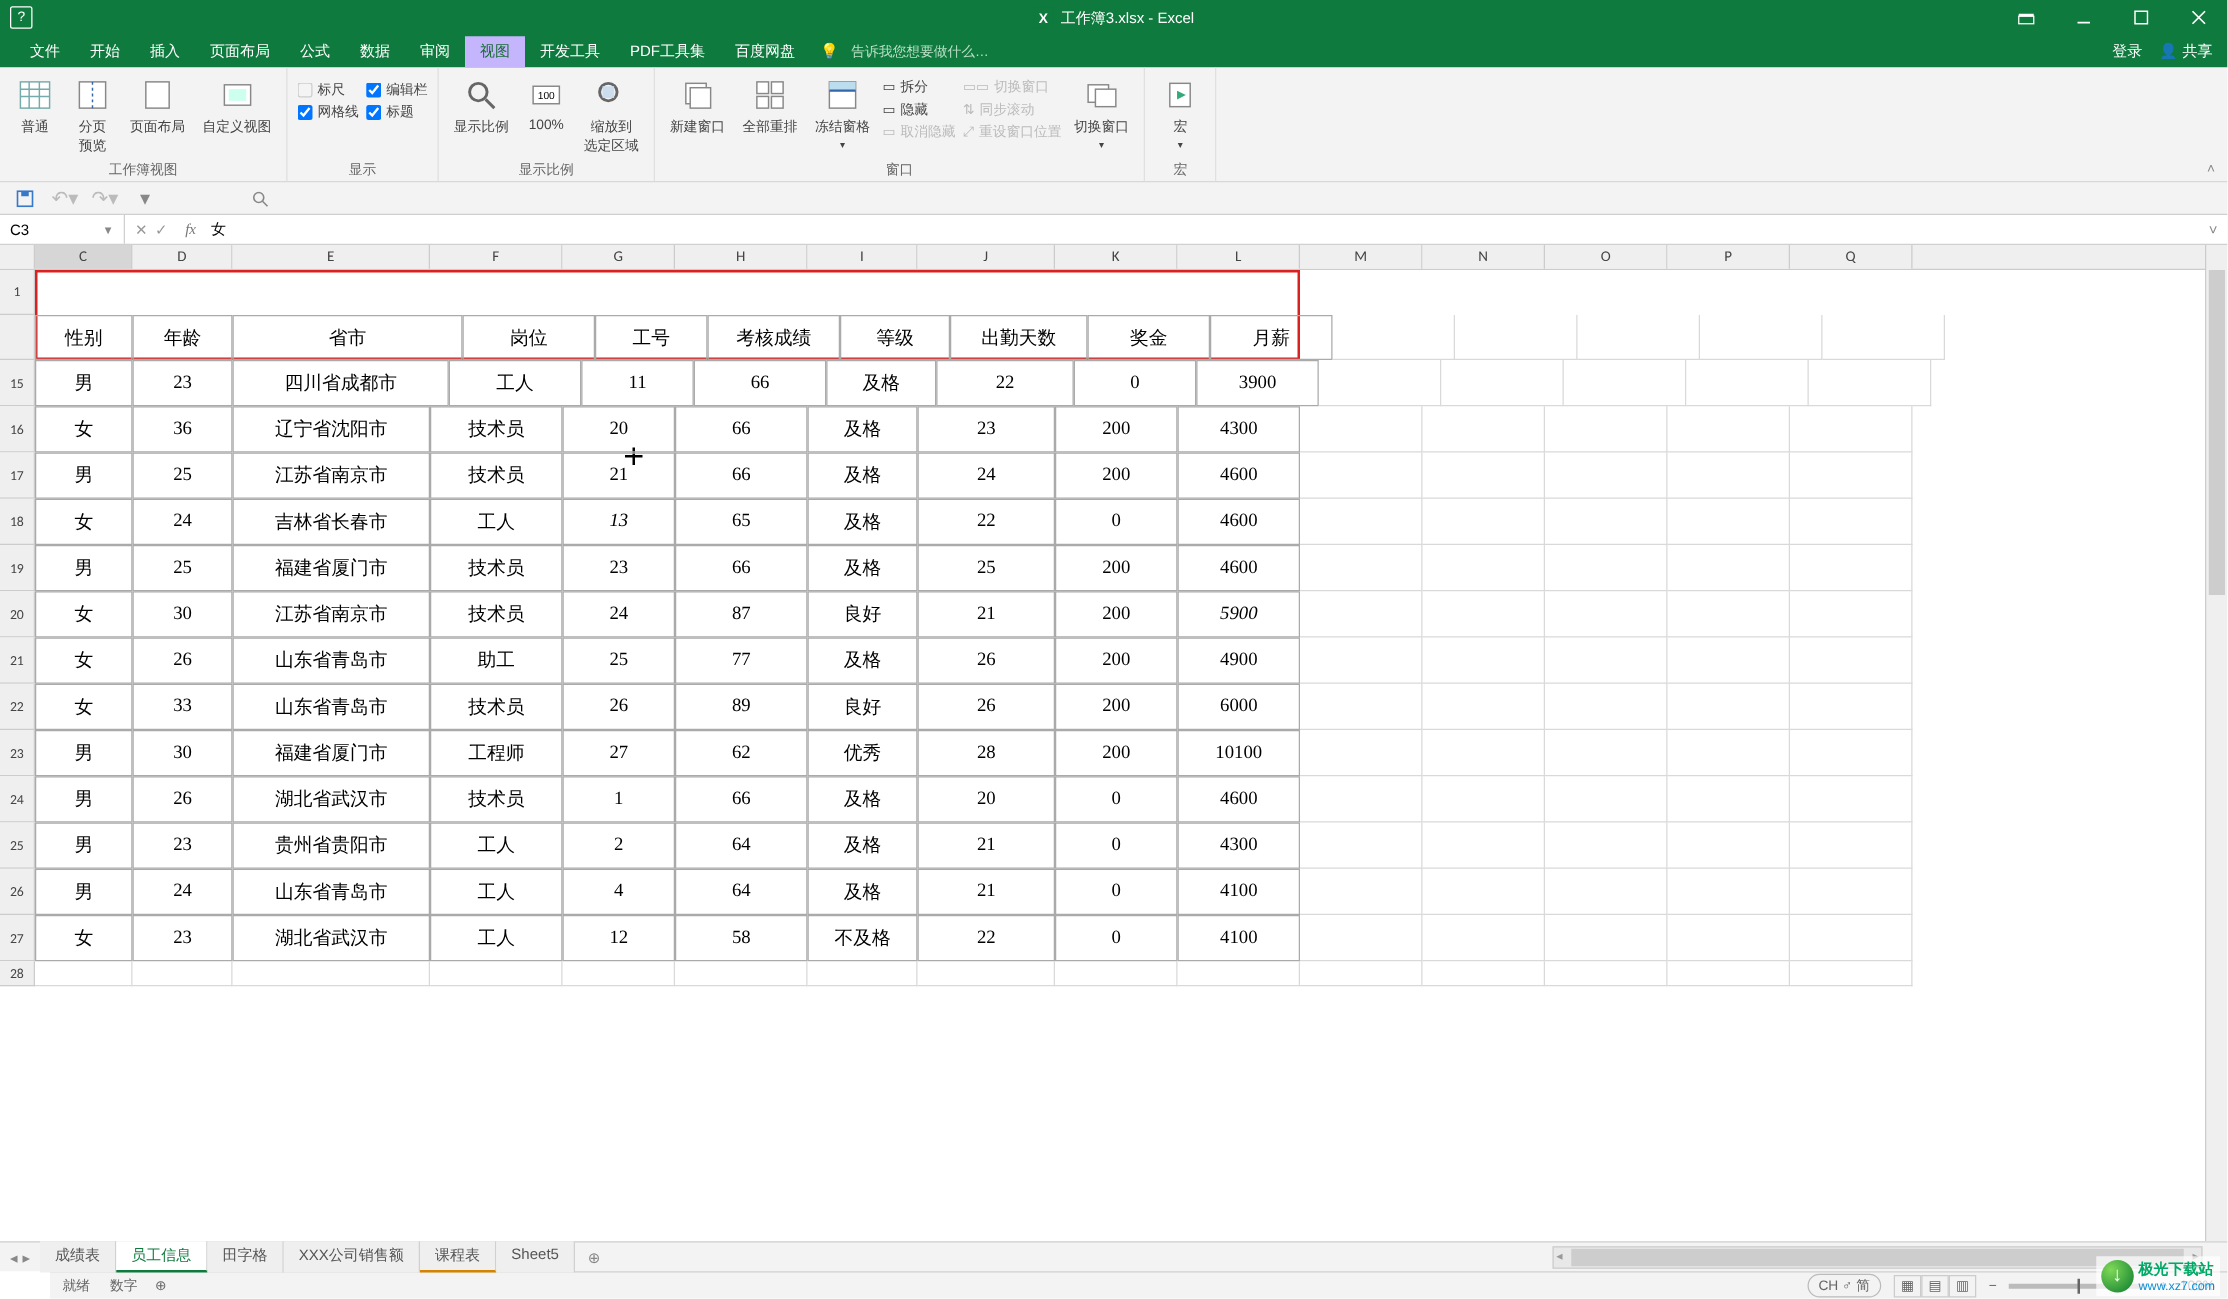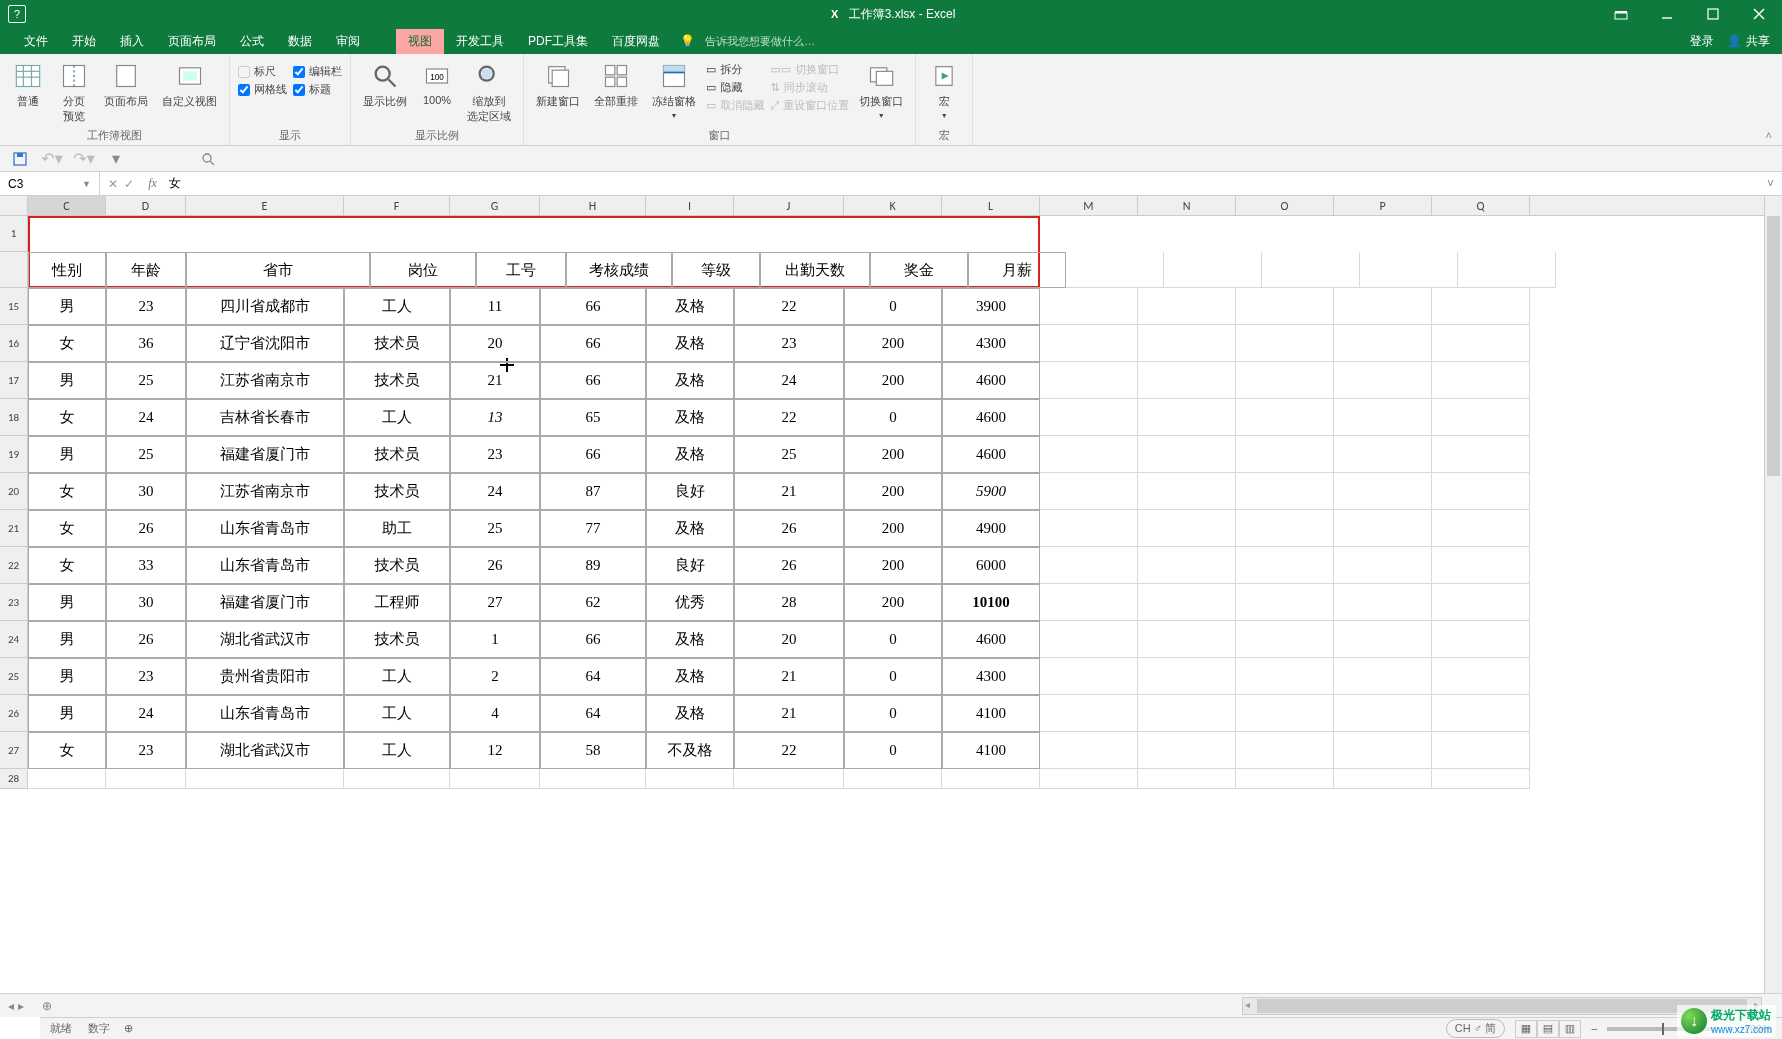--- a/index.html
+++ b/index.html
@@ -4,21 +4,21 @@
 <style>
 *{margin:0;padding:0;box-sizing:border-box;font-family:"Microsoft YaHei","Segoe UI",sans-serif;}
 body{background:#fff;width:1782px;height:1039px;overflow:hidden;position:relative;}
 .titlebar{height:28px;background:#0f7a3e;display:flex;align-items:center;color:#fff;font-size:12px;position:relative;}
 .titlebar-center{position:absolute;left:50%;transform:translateX(-50%);display:flex;align-items:center;gap:6px;}
 .title-ctrl{position:absolute;right:0;display:flex;align-items:center;}
 .title-ctrl span{width:46px;height:28px;display:flex;align-items:center;justify-content:center;cursor:pointer;}
 .help-i{position:absolute;left:8px;width:18px;height:18px;border:1px solid #fff;border-radius:2px;display:flex;align-items:center;justify-content:center;font-size:11px;}
 .menubar{height:26px;background:#0f7a3e;display:flex;align-items:center;color:#fff;font-size:12px;padding-left:12px;}
 .menubar .tab{padding:4px 12px;cursor:pointer;}
-.menubar .tab.active{background:#fca5a5;color:#1a6b38;margin-left:24px;}
+.menubar .tab.active{background:#c4b5fd;color:#1a6b38;}
 .menubar .tell{color:#b9dfc6;margin-left:10px;font-size:11px;}
 .menubar .right{margin-left:auto;margin-right:12px;display:flex;gap:14px;}
 .ribbon{height:92px;background:#f3f3f3;border-bottom:1px solid #d0d0d0;display:flex;font-size:11px;color:#444;}
 .rgroup{border-right:1px solid #e0e0e0;padding:4px 8px 2px;display:flex;flex-direction:column;align-items:center;justify-content:space-between;}
 .rgroup-body{display:flex;align-items:flex-start;gap:6px;flex:1;}
 .rgroup-label{font-size:11px;color:#666;text-align:center;padding-top:2px;}
 .rbtn{display:flex;flex-direction:column;align-items:center;gap:2px;padding:2px 4px;cursor:pointer;min-width:40px;}
 .ricon{width:32px;height:32px;display:flex;align-items:center;justify-content:center;}
 .ricon svg{width:28px;height:28px;}
 .chkstk{display:flex;flex-direction:column;gap:3px;padding-top:6px;}
@@ -396,21 +396,21 @@
           <div class="cell header-cell" style="width: 98px; height: 36px;">月薪</div>
           <div class="cell" style="width: 98px; height: 36px;"></div>
           <div class="cell" style="width: 98px; height: 36px;"></div>
           <div class="cell" style="width: 98px; height: 36px;"></div>
           <div class="cell" style="width: 98px; height: 36px;"></div>
           <div class="cell" style="width: 98px; height: 36px;"></div>
         </div>
         <div class="datarow" style="top: 72px;">
           <div class="cell data-cell" style="width: 78px; height: 37px;">男</div>
           <div class="cell data-cell" style="width: 80px; height: 37px;">23</div>
-          <div class="cell data-cell" style="width: 158px; height: 37px;">四川省成都市</div>
+          <div class="cell data-cell" style="width: 173px; height: 37px;">四川省成都市</div>
           <div class="cell data-cell" style="width: 106px; height: 37px;">工人</div>
           <div class="cell data-cell" style="width: 90px; height: 37px;">11</div>
           <div class="cell data-cell" style="width: 106px; height: 37px;">66</div>
           <div class="cell data-cell" style="width: 88px; height: 37px;">及格</div>
           <div class="cell data-cell" style="width: 110px; height: 37px;">22</div>
           <div class="cell data-cell" style="width: 98px; height: 37px;">0</div>
           <div class="cell data-cell" style="width: 98px; height: 37px;">3900</div>
           <div class="cell" style="width: 98px; height: 37px;"></div>
           <div class="cell" style="width: 98px; height: 37px;"></div>
           <div class="cell" style="width: 98px; height: 37px;"></div>
@@ -539,21 +539,21 @@
         <div class="datarow" style="top: 368px;">
           <div class="cell data-cell" style="width: 78px; height: 37px;">男</div>
           <div class="cell data-cell" style="width: 80px; height: 37px;">30</div>
           <div class="cell data-cell" style="width: 158px; height: 37px;">福建省厦门市</div>
           <div class="cell data-cell" style="width: 106px; height: 37px;">工程师</div>
           <div class="cell data-cell" style="width: 90px; height: 37px;">27</div>
           <div class="cell data-cell" style="width: 106px; height: 37px;">62</div>
           <div class="cell data-cell" style="width: 88px; height: 37px;">优秀</div>
           <div class="cell data-cell" style="width: 110px; height: 37px;">28</div>
           <div class="cell data-cell" style="width: 98px; height: 37px;">200</div>
-          <div class="cell data-cell" style="width: 98px; height: 37px; font-weight: bold;">10100</div>
+          <div class="cell data-cell" style="width: 98px; height: 37px;">10100</div>
           <div class="cell" style="width: 98px; height: 37px;"></div>
           <div class="cell" style="width: 98px; height: 37px;"></div>
           <div class="cell" style="width: 98px; height: 37px;"></div>
           <div class="cell" style="width: 98px; height: 37px;"></div>
           <div class="cell" style="width: 98px; height: 37px;"></div>
         </div>
         <div class="datarow" style="top: 405px;">
           <div class="cell data-cell" style="width: 78px; height: 37px;">男</div>
           <div class="cell data-cell" style="width: 80px; height: 37px;">26</div>
           <div class="cell data-cell" style="width: 158px; height: 37px;">湖北省武汉市</div>
@@ -643,20 +643,28 @@
   <div class="vscroll">
       <div class="vscroll-thumb"></div>
     </div>
 </div>
 
 <div class="sheet-tabs">
   <div class="tab-nav">
       <span>◂</span>
       <span>▸</span>
     </div>
+  <div id="sheettabs" style="display:flex;">
+      <div class="sheet-tab">成绩表</div>
+      <div class="sheet-tab active">员工信息</div>
+      <div class="sheet-tab">田字格</div>
+      <div class="sheet-tab">XXX公司销售额</div>
+      <div class="sheet-tab orange">课程表</div>
+      <div class="sheet-tab">Sheet5</div>
+    </div>
   <span class="sheet-add">⊕</span>
   <div class="hscroll-track">
       <span style="position:absolute;left:2px;top:1px;font-size:10px;color:#999;">◂</span>
       <div class="hscroll-thumb"></div>
       <span style="position:absolute;right:2px;top:1px;font-size:10px;color:#999;">▸</span>
     </div>
 </div>
 
 <div class="status">
   <span>就绪</span>

